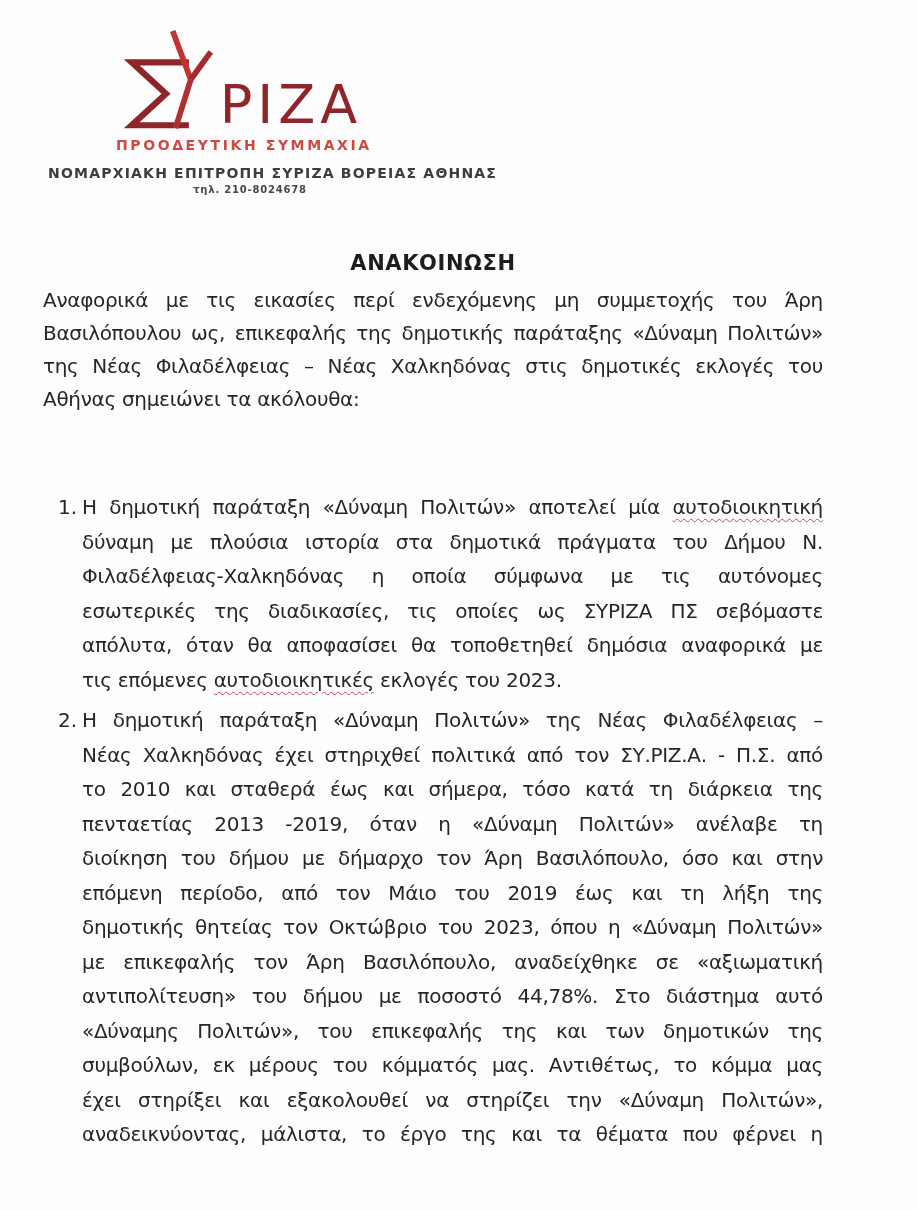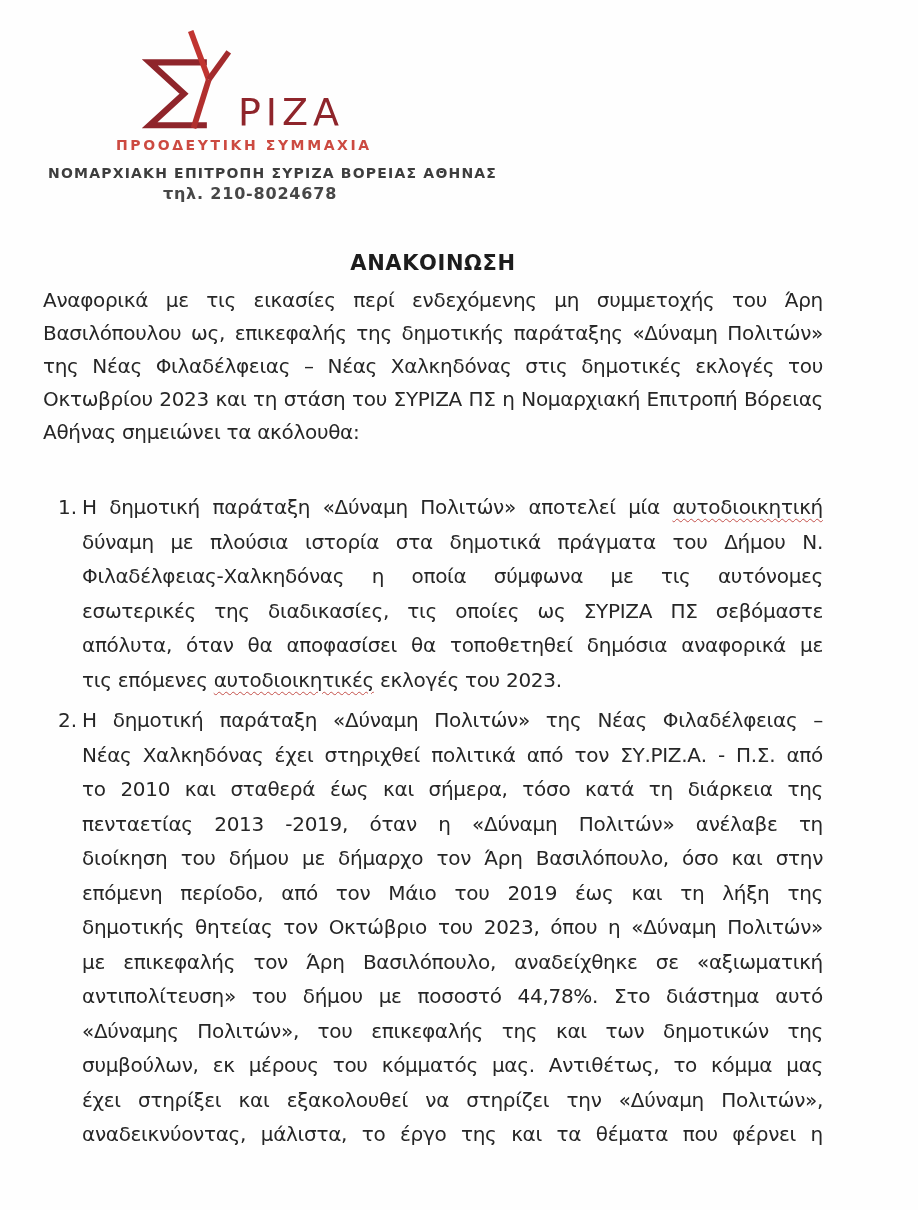--- a/index.html
+++ b/index.html
@@ -8,34 +8,34 @@
     background:#fefefe; overflow:hidden;
     font-family:"DejaVu Sans","Liberation Sans",sans-serif;
     color:#262626;
   }
 
   
   .logo-block { position:absolute; left:116px; top:30px; width:248px; text-align:center; }
   .logo-row { display:flex; align-items:flex-end; justify-content:center; gap:6px; }
   .logo-mark { width:96px; height:100px; flex:0 0 auto; }
   .logo-letters {
-    font-size:38px; line-height:0.92; letter-spacing:5px;
+    font-size:54px; line-height:0.92; letter-spacing:5px;
     color:var(--c-logo_dark,#8f252b); font-weight:400;margin-top:28px;
   }
   .logo-subtitle {
     margin-top:7px; font-size:14px; font-weight:bold; letter-spacing:2.6px;
     color:var(--c-subtitle_red,#cc4a41); white-space:nowrap;
   }
 
   
   .committee-block { position:absolute; left:48px; top:165px; width:404px; text-align:center; }
   .committee-name {
     font-size:14px; font-weight:bold; letter-spacing:1.2px; color:#3d3d3d; white-space:nowrap;
   }
-  .phone { margin-top:3px; font-size:16px; font-weight:bold; letter-spacing:0.8px; color:#474747; }
+  .phone { margin-top:3px; font-size:10px; font-weight:bold; letter-spacing:0.8px; color:#474747; }
 
   
   .doc-title {
     position:absolute; left:43px; top:251px; width:780px; text-align:center;
     font-size:21px; font-weight:bold; letter-spacing:0.6px; color:#1d1d1d;
   }
   .intro { position:absolute; left:43px; top:284px; width:780px; }
   .intro .tline { line-height:33px; }
   .num-list { position:absolute; left:43px; top:490px; width:780px; }
   .list-item { display:flex; margin-bottom:6px; }
@@ -82,21 +82,20 @@
     <div class="committee-name">ΝΟΜΑΡΧΙΑΚΗ ΕΠΙΤΡΟΠΗ ΣΥΡΙΖΑ ΒΟΡΕΙΑΣ ΑΘΗΝΑΣ</div>
     <div class="phone">τηλ. 210-8024678</div>
   </div>
 
   <div class="doc-title">ΑΝΑΚΟΙΝΩΣΗ</div>
 
   <div class="intro">
       <div class="tline"><span>Αναφορικά με τις εικασίες περί ενδεχόμενης μη συμμετοχής του Άρη</span></div>
       <div class="tline"><span>Βασιλόπουλου ως, επικεφαλής της δημοτικής παράταξης «Δύναμη Πολιτών»</span></div>
       <div class="tline"><span>της Νέας Φιλαδέλφειας – Νέας Χαλκηδόνας στις δημοτικές εκλογές του</span></div>
-      <div class="tline"><span>Οκτωβρίου 2023 και τη στάση του ΣΥΡΙΖΑ ΠΣ η Νομαρχιακή Επιτροπή Βόρειας</span></div>
       <div class="tline tlast"><span>Αθήνας σημειώνει τα ακόλουθα:</span></div>
     </div>
 
   <div class="num-list">
     <div class="list-item">
       <div class="item-num">1.</div>
       <div class="item-lines">
           <div class="tline"><span>Η δημοτική παράταξη «Δύναμη Πολιτών» αποτελεί μία </span><span class="squiggle">αυτοδιοικητική</span></div>
           <div class="tline"><span>δύναμη με πλούσια ιστορία στα δημοτικά πράγματα του Δήμου Ν.</span></div>
           <div class="tline"><span>Φιλαδέλφειας-Χαλκηδόνας η οποία σύμφωνα με τις αυτόνομες</span></div>

